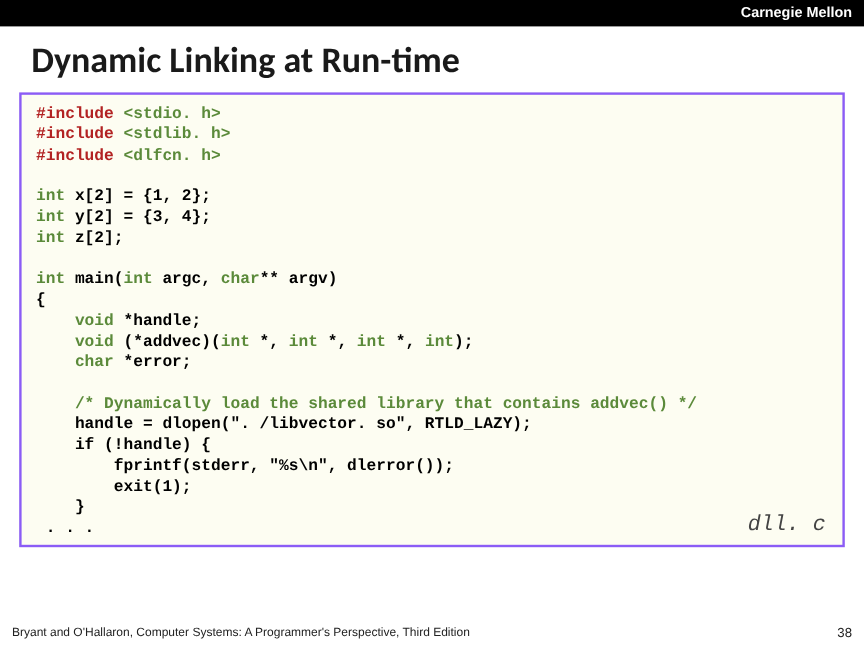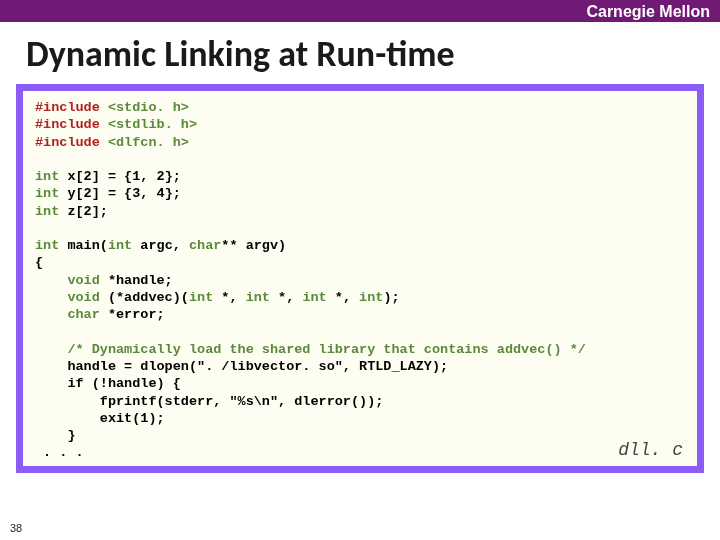--- a/index.html
+++ b/index.html
@@ -7,37 +7,37 @@
     width: 720px;
     height: 540px;
     background: #fff;
     font-family: Arial, Helvetica, sans-serif;
     position: relative;
     overflow: hidden;
   }
   .topbar {
     width: 100%;
     height: 22px;
-    background: #701a75;
+    background: #000000;
     color: #fff;
-    font-size: 16px;
+    font-size: 12px;
     font-weight: bold;
     text-align: right;
     padding: 3px 10px 0 0;
   }
   .title {
-    font-size: 36px;
+    font-size: 30px;
     font-weight: bold;
     color: #1a1a1a;
     padding: 10px 16px 8px 26px;
     font-family: "Calibri", Arial, sans-serif;
   }
   .codebox {
     margin: 0 16px 0 16px;
-    border: 7px solid #8b5cf6;
+    border: 2px solid #8b5cf6;
     background: #fdfdf2;
     padding: 8px 12px 4px 12px;
     position: relative;
   }
   .codebox pre {
     font-family: "Courier New", monospace;
     font-size: 13.5px;
     font-weight: bold;
     line-height: 1.28;
     white-space: pre;
@@ -95,14 +95,15 @@
 <span>    handle = dlopen(". /libvector. so", RTLD_LAZY);</span>
 <span>    if (!handle) {</span>
 <span>        fprintf(stderr, "%s\n", dlerror());</span>
 <span>        exit(1);</span>
 <span>    }</span>
 <span> . . .</span></pre>
   <div class="filename">dll. c</div>
 </div>
 
 <div class="footer">
+  <span>Bryant and O'Hallaron, Computer Systems: A Programmer's Perspective, Third Edition</span>
   <span class="pagenum">38</span>
 </div>
 
 </body></html>

